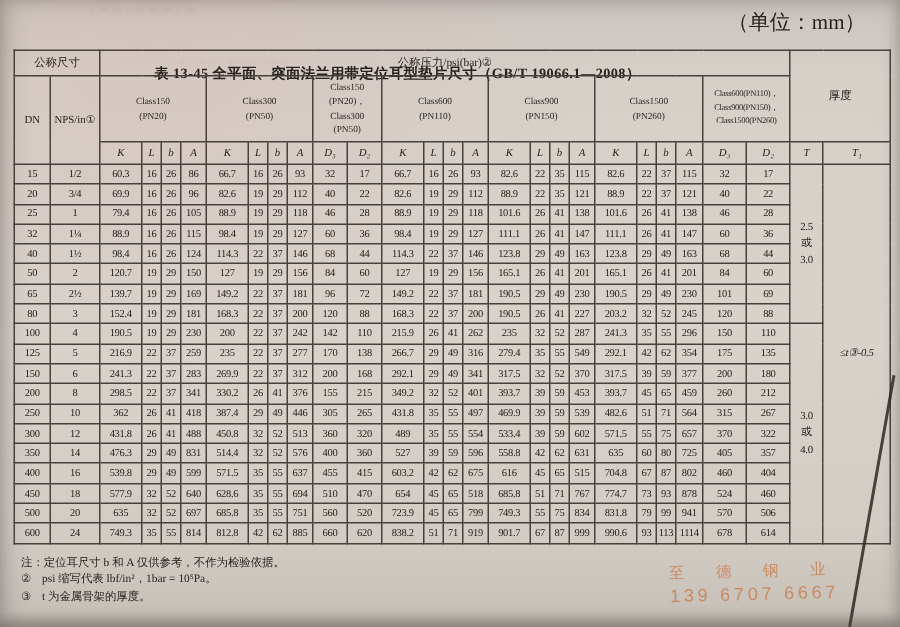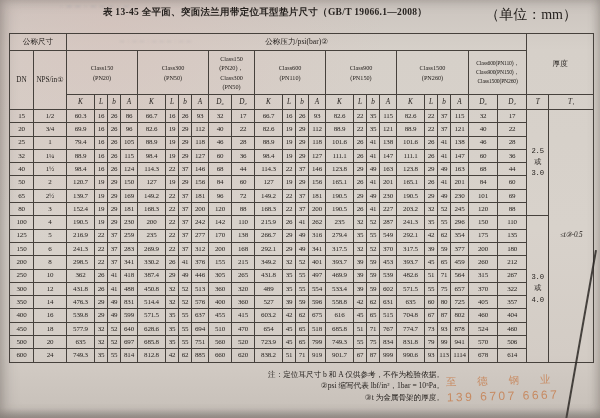--- a/index.html
+++ b/index.html
@@ -13,21 +13,21 @@
     background:
       radial-gradient(ellipse at 18% 6%, rgba(214,190,184,0.5) 0%, rgba(214,190,184,0) 40%),
       linear-gradient(180deg,#cbc4be 0%,#d6d0c9 12%,#d8d2cb 55%,#d3ccc5 85%,#c6bfb8 100%);
     box-shadow:inset 6px 0 14px rgba(90,84,78,0.25), inset -4px 0 10px rgba(90,84,78,0.18), inset 0 -5px 8px rgba(80,74,68,0.22);
     color:#26221f;
   }
   
   #title-row{position:absolute;top:6px;left:0;width:600px;height:16px;}
   #table-title{
     position:absolute;left:0;right:70px;text-align:center;
-    font-size:9.5px;font-weight:bold;letter-spacing:0.3px;white-space:nowrap;
+    font-size:9.5px;font-weight:bold;letter-spacing:0.3px;white-space:nowrap;margin-top:37px;
   }
   #unit-label{position:absolute;right:23px;top:0;font-size:14px;white-space:nowrap;}
   
   #tbl-wrap{position:absolute;left:9px;top:33px;}
   table{
     border-collapse:collapse;table-layout:fixed;width:583px;
     background:transparent;
   }
   th,td{
     border:1px solid #46413c;
@@ -37,24 +37,24 @@
   }
   table{border:1.5px solid #36322d;}
   tr.hrA th{height:16px;font-size:7.6px;}
   tr.hrB th{height:43px;}
   tr.hrB th.grp{font-size:6.2px;white-space:pre-line;line-height:1.5;}
   tr.hrB th.grp.small{font-size:5.7px;letter-spacing:-0.2px;line-height:1.6;}
   tr.hrB th.axis{font-size:7.2px;}
   tr.hrC th{height:14px;font-style:italic;font-size:7.2px;}
   tbody tr{height:13.3px;margin-left:32px;}
   tbody td{font-size:7px;letter-spacing:-0.2px;}
-  td.tcol{white-space:pre-line;font-size:7.2px;line-height:1.55;font-family:Liberation Mono, monospace;}
+  td.tcol{white-space:pre-line;font-size:7.2px;line-height:1.55;}
   td.t1col{font-size:7.2px;font-style:italic;}
   
-  #notes{position:absolute;left:14px;top:369px;width:430px;font-size:7.6px;line-height:11.4px;text-align:right;}
+  #notes{position:absolute;left:14px;top:369px;width:430px;font-size:7.6px;line-height:11.4px;}
   .note-line{white-space:nowrap;}
   .note-marker{display:inline-block;min-width:14px;}
   
   #watermark{
     position:absolute;right:40px;top:374px;text-align:center;
     color:rgba(198,110,52,0.62);transform:rotate(-1.5deg);
     font-family:"Liberation Sans","DejaVu Sans",sans-serif;
   }
   #watermark-name{font-size:10.5px;letter-spacing:9px;white-space:nowrap;}
   #watermark-phone{font-size:12px;letter-spacing:2.5px;white-space:nowrap;margin-top:1px;}

